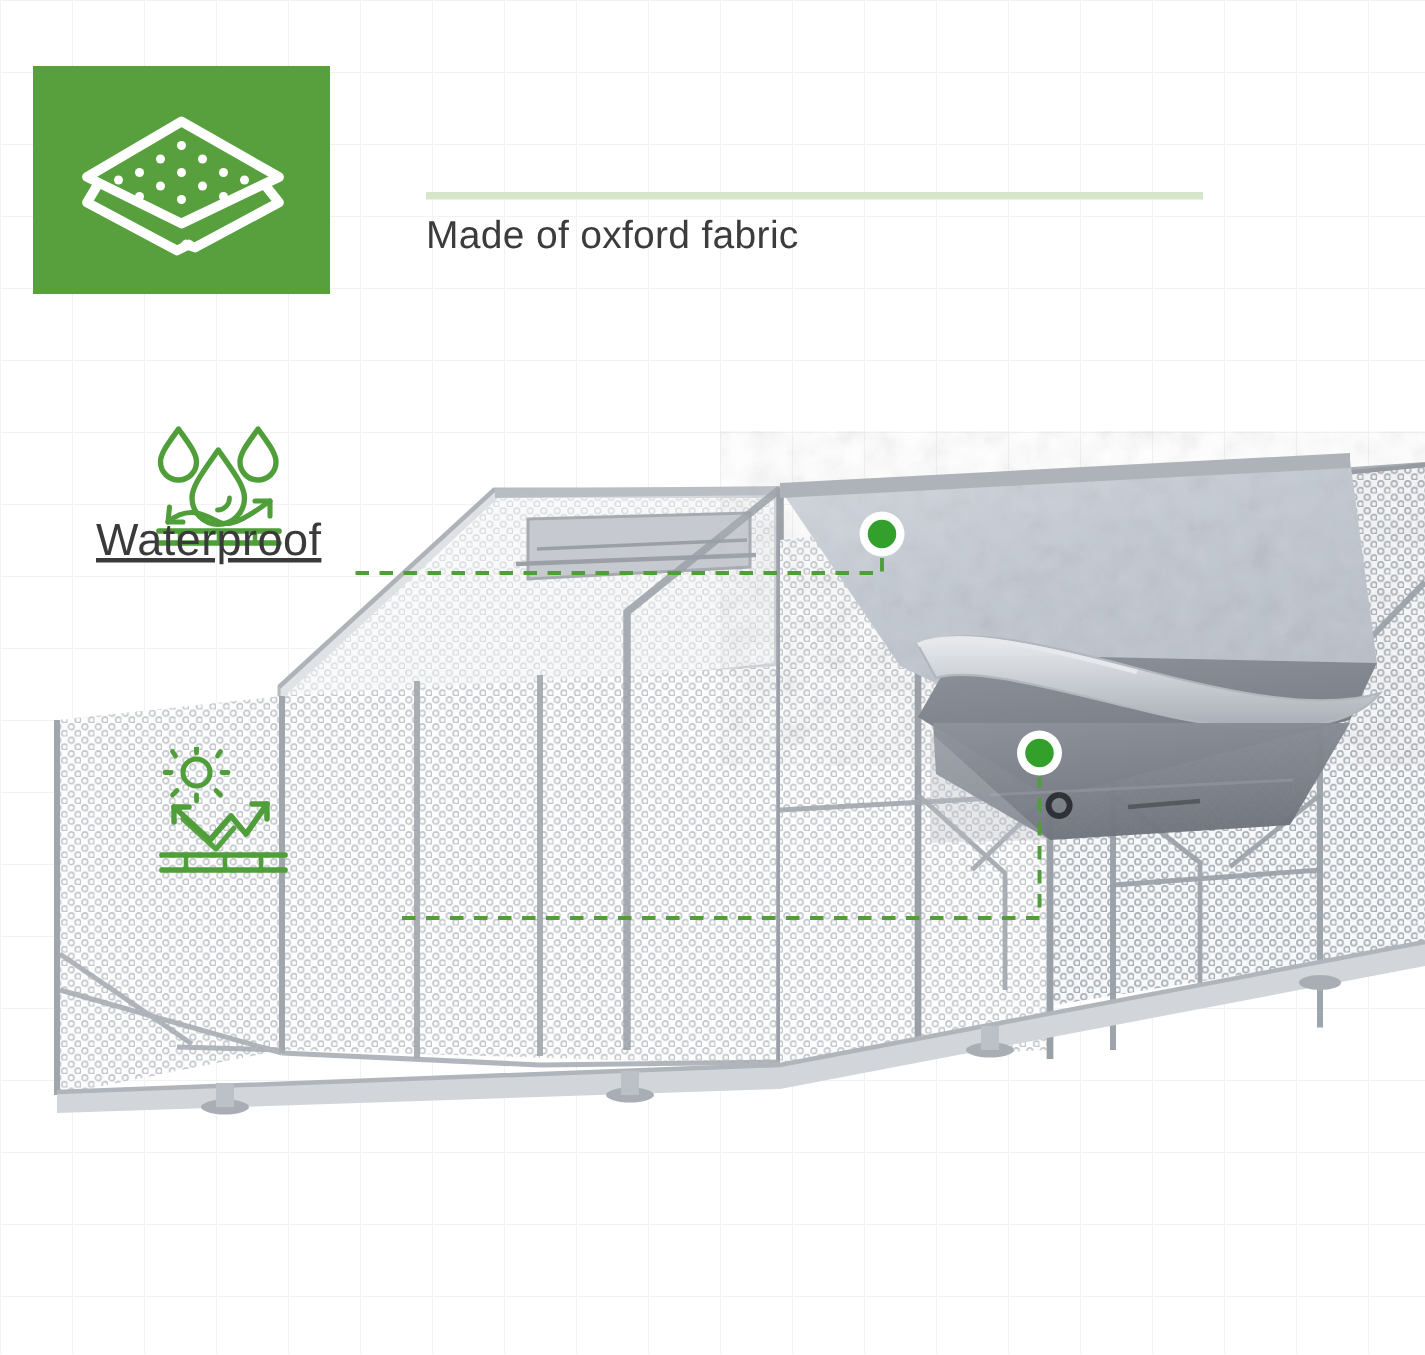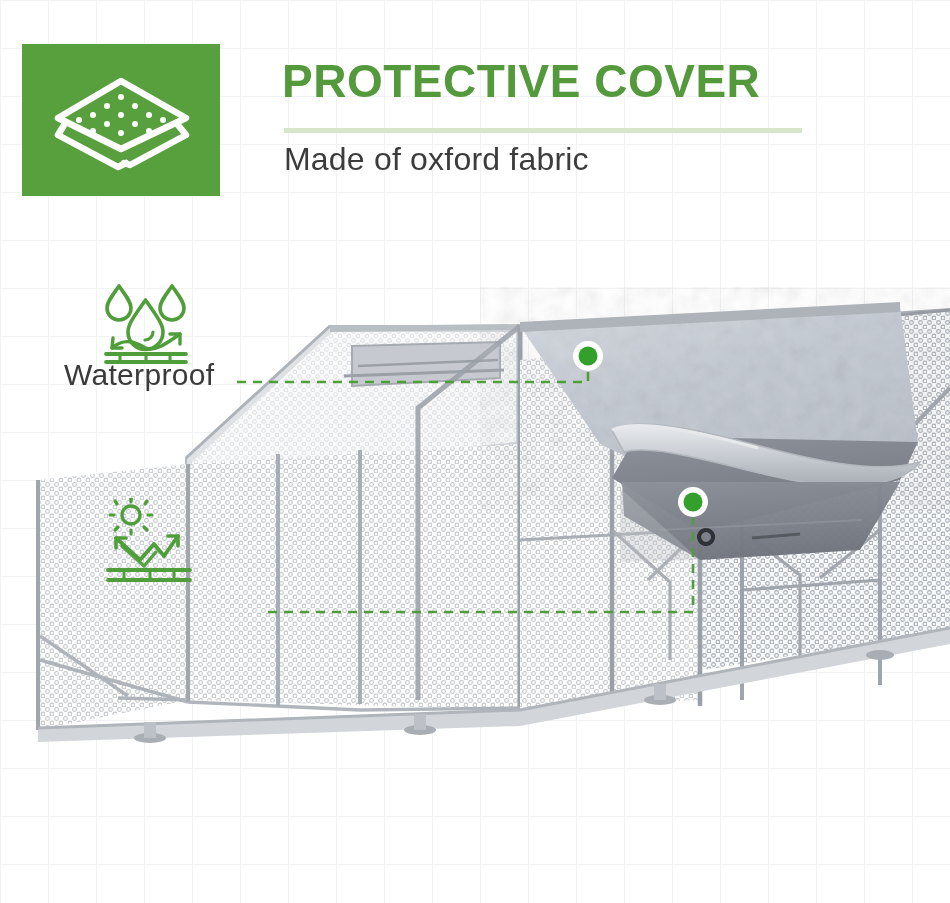--- a/index.html
+++ b/index.html
@@ -63,21 +63,21 @@
     top: 128px;
     width: 518px;
     height: 5px;
     background: #d7e6cb;
   }
 
   .header-subtitle {
     position: absolute;
     left: 284px;
     top: 141px;
-    font-size: 32px;
+    font-size: 26px;
     font-weight: 300;
     color: #3c3c3c;
     white-space: nowrap;
     letter-spacing: 0.2px;
   }
 
   
   .product-stage {
     position: absolute;
     left: 0;
@@ -96,21 +96,21 @@
   .feature-label {
     position: absolute;
     font-size: 30px;
     font-weight: 300;
     color: #3a3a3a;
     white-space: nowrap;
     letter-spacing: 0.3px;
   }
 
   #wp-icon   { left: 100px; top: 278px; }
-  #wp-label  { left: 64px;  top: 358px; }
+  #wp-label  { left: 64px;  top: 344px; text-decoration: underline; }
   #uv-icon   { left: 100px; top: 498px; }
   #uv-label  { left: 52px;  top: 594px; }
 
   .callout-lines {
     position: absolute;
     inset: 0;
     pointer-events: none;
   }
   .callout-lines svg { display: block; }
 </style>
@@ -142,21 +142,20 @@
           <circle cx="33" cy="57" r="3"></circle>
           <circle cx="117" cy="57" r="3"></circle>
           <circle cx="75" cy="70" r="3"></circle>
           <circle cx="47" cy="68" r="3"></circle>
           <circle cx="103" cy="68" r="3"></circle>
         </g>
       </svg>
     </span>
   </div>
 
-  <div class="header-title">PROTECTIVE COVER</div>
 
   <div class="header-divider"></div>
 
   <div class="header-subtitle">Made of oxford fabric</div>
 
   <div class="product-stage">
     <svg width="950" height="560" viewBox="0 0 950 560">
       <defs>
 
         <pattern id="mesh" width="9" height="9" patternUnits="userSpaceOnUse">

